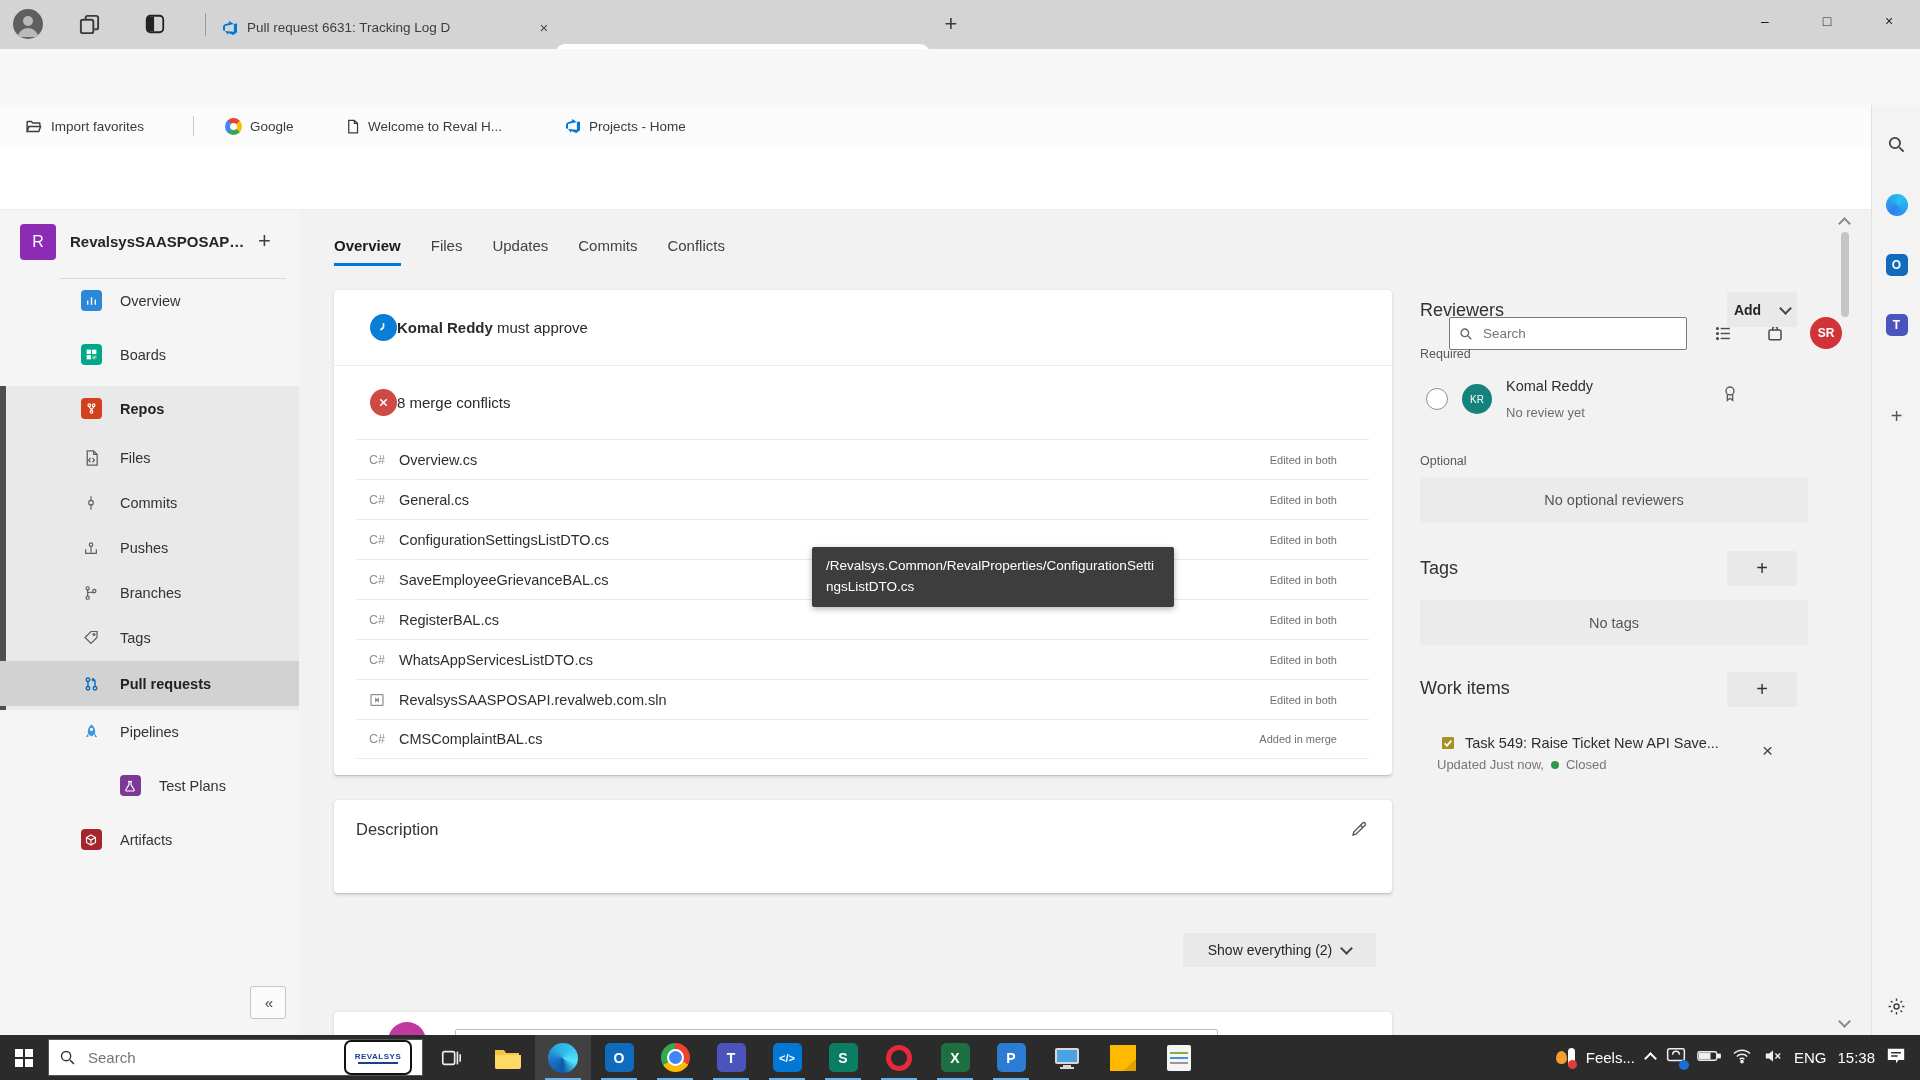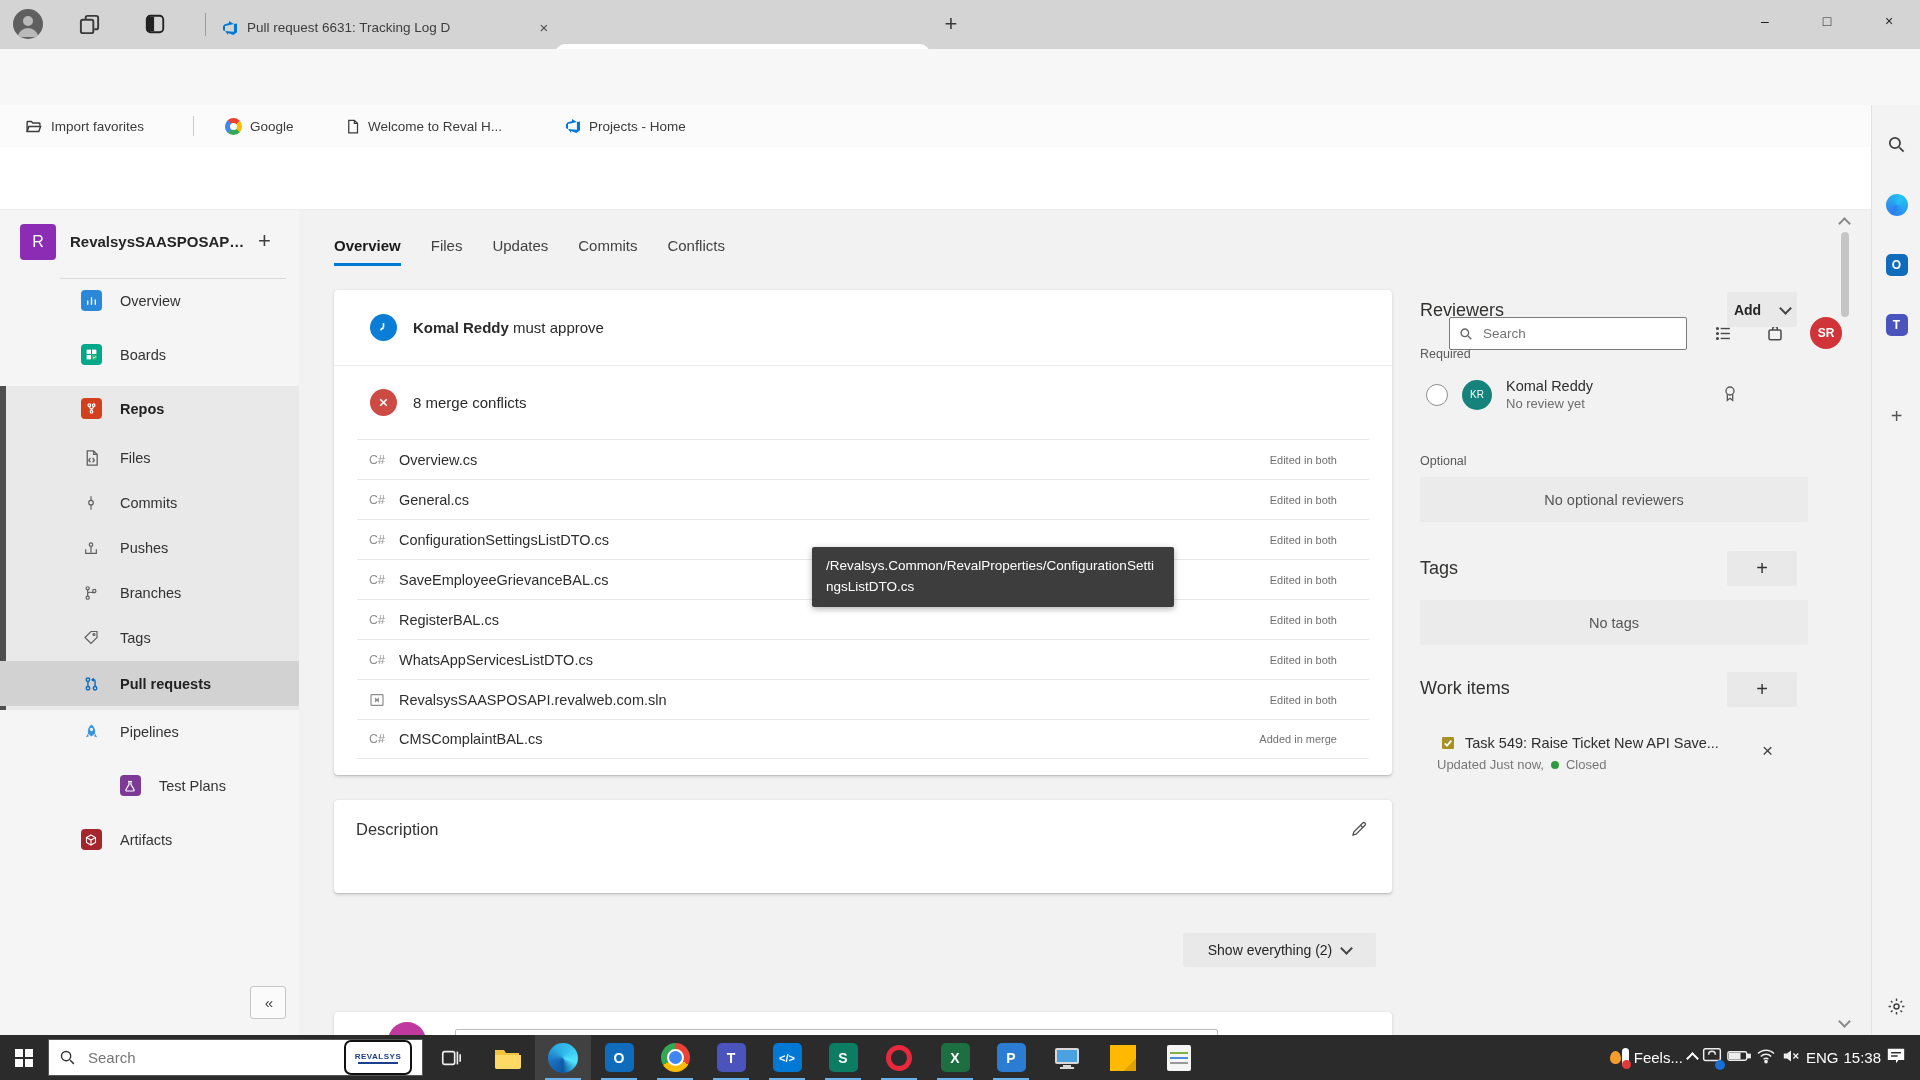--- a/index.html
+++ b/index.html
@@ -69,21 +69,21 @@
   .psettings{left:0;top:770px;width:299px;height:45px;display:flex;align-items:center;}
   .collapse-btn{left:250px;top:776px;width:34px;height:31px;border:1px solid #c6c6c6;border-radius:3px;background:#fbfbfb;
     display:flex;align-items:center;justify-content:center;font-size:15px;color:#3f3f3f;letter-spacing:-2px;}
 
   
   .prtabs{left:334px;top:237px;display:flex;gap:30px;font-size:15px;color:#424242;}
   .prtab{padding-bottom:9px;}
   .prtab.active{color:#1a1a1a;font-weight:bold;border-bottom:3px solid #0078d4;}
   .card{background:#fff;border-radius:4px;box-shadow:0 1.6px 3.6px rgba(0,0,0,.13),0 .3px .9px rgba(0,0,0,.11);}
   .card1{left:334px;top:290px;width:1058px;height:485px;}
-  .status-row{position:absolute;left:36px;display:flex;align-items:center;gap:16px;}
+  .status-row{position:absolute;left:36px;display:flex;align-items:center;}
   .clock-ic{width:27px;height:27px;border-radius:50%;background:#0a7ed6;display:flex;align-items:center;justify-content:center;}
   .fail-ic{width:27px;height:27px;border-radius:50%;background:#cd4a45;display:flex;align-items:center;justify-content:center;}
   .status-text{font-size:15px;color:#2b2b2b;}
   .card-div{position:absolute;left:0;top:75px;width:1058px;height:1px;background:#ededed;}
   .ftable{position:absolute;left:23px;top:149px;width:1012px;}
   .frow{height:40px;display:flex;align-items:center;border-top:1px solid #e8e8e8;box-sizing:border-box;}
   .frow:last-child{border-bottom:1px solid #e8e8e8;}
   .f-ic{width:24px;margin-left:8px;font-size:12.5px;color:#8e8e8e;display:flex;justify-content:center;}
   .f-name{margin-left:10px;font-size:14.5px;color:#2e2e2e;}
   .f-status{margin-left:auto;margin-right:32px;font-size:11px;color:#707070;}
@@ -128,21 +128,21 @@
   .winlogo span{background:#fff;}
   .tsearch{width:375px;height:37px;background:#fff;border:1px solid #555;display:flex;align-items:center;padding:0 10px;box-sizing:border-box;gap:10px;}
   .tsearch input{border:0;outline:0;font-size:15px;color:#333;flex:1;font-family:inherit;}
   .rev-logo{width:64px;height:31px;border:2px solid #111;border-radius:7px;background:#fff;display:flex;flex-direction:column;align-items:center;justify-content:center;}
   .rev-logo b{font-size:8px;color:#1b3f8f;letter-spacing:.5px;}
   .rev-logo i{width:40px;height:2px;background:#1b3f8f;margin-top:1px;}
   .tslot{width:56px;height:45px;display:flex;align-items:center;justify-content:center;position:relative;}
   .tslot.running::after{content:"";position:absolute;left:10px;bottom:0;width:36px;height:2px;background:#6cb2e8;}
   .tslot.activeapp{background:#414141;}
   .appsq{width:29px;height:29px;border-radius:5px;color:#fff;font-weight:bold;font-size:14px;display:flex;align-items:center;justify-content:center;}
-  .tray{margin-left:auto;display:flex;align-items:center;gap:5px;padding-right:14px;color:#eee;}
+  .tray{margin-left:auto;display:flex;align-items:center;gap:11px;padding-right:14px;color:#eee;}
   .tray .txt{font-size:15px;color:#fff;}
   .thermo{display:flex;align-items:center;gap:1px;}
 </style>
 </head>
 <body>
 
 <div class="screen">
 
   <div class="abs tabbar">
     <div class="abs profile-btn">
@@ -588,21 +588,21 @@
     <span>Add</span>
     <span class="chev"></span>
   </div>
   <div class="abs seclabel" style="left:1420px;top:347px;">Required</div>
 
   <div class="abs flex" style="left:1426px;top:378px;gap:14px;">
     <span class="radio"></span>
     <span class="avatar-kr">KR</span>
     <span>
       <div style="font-size:14.5px;color:#2e2e2e;">Komal Reddy</div>
-      <div style="font-size:13px;color:#6d6d6d;margin-top:2px;">No review yet</div>
+      <div style="font-size:13px;color:#6d6d6d;margin-top:11px;">No review yet</div>
     </span>
   </div>
   <div class="abs" style="left:1722px;top:385px;">
     <svg width="16" height="20" viewBox="0 0 24 30" fill="none" stroke="#5a5a5a" stroke-width="2">
         <circle cx="12" cy="9" r="6"></circle>
         <path d="M8 14 v9 l4-3 4 3 v-9"></path>
       </svg>
   </div>
 
   <div class="abs seclabel" style="left:1420px;top:454px;">Optional</div>

